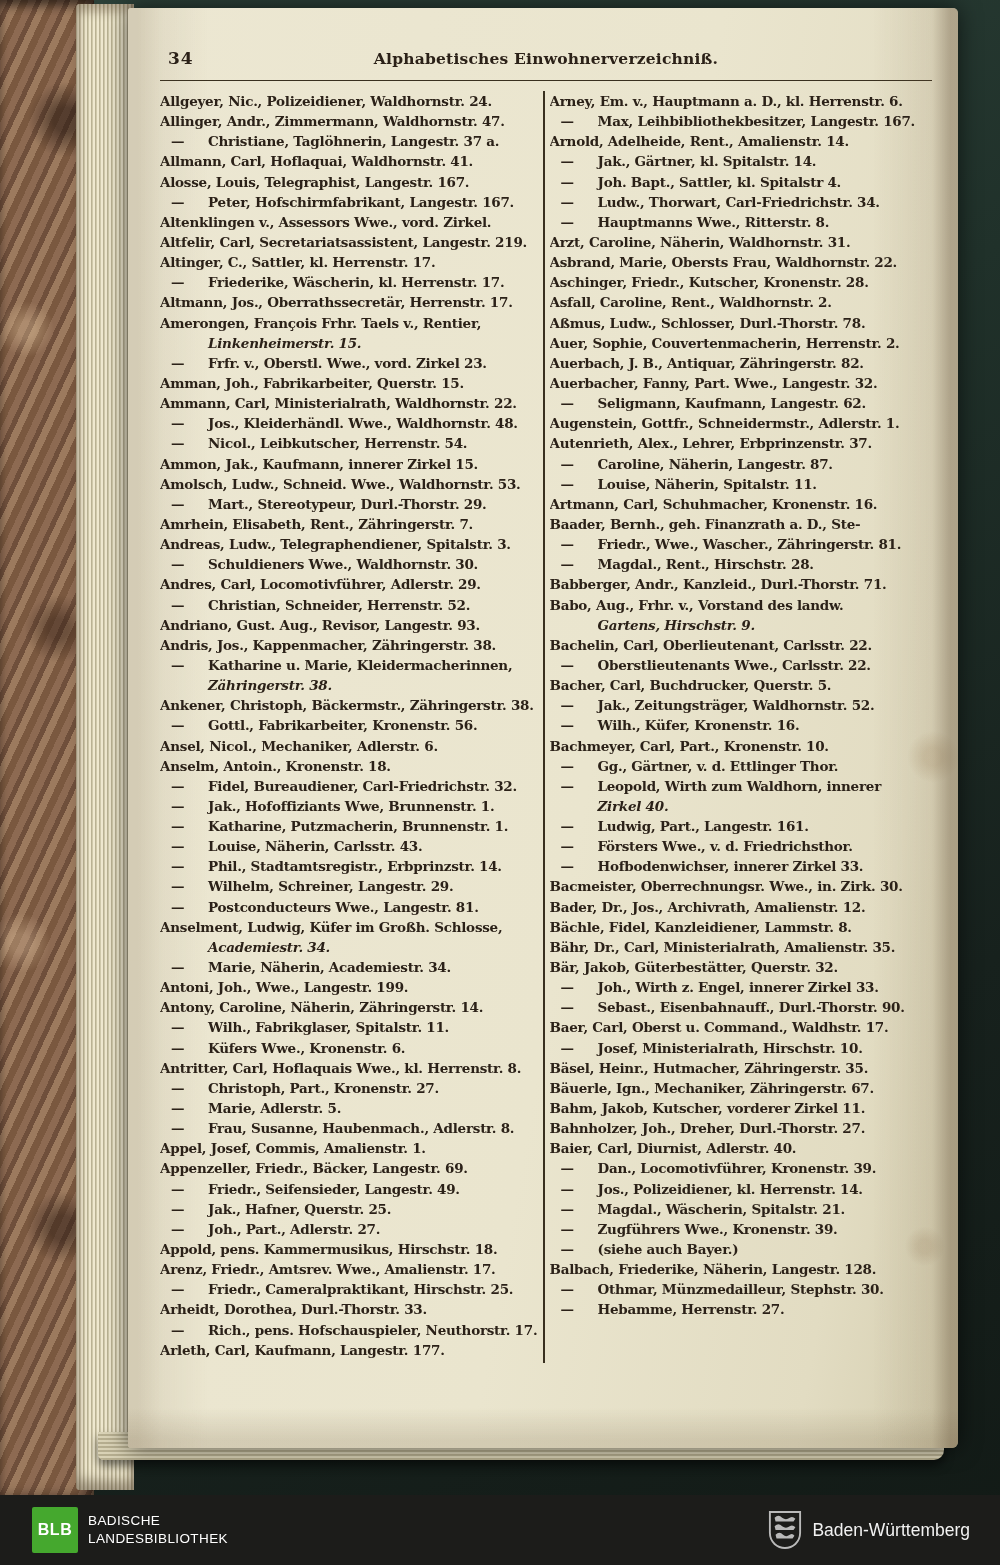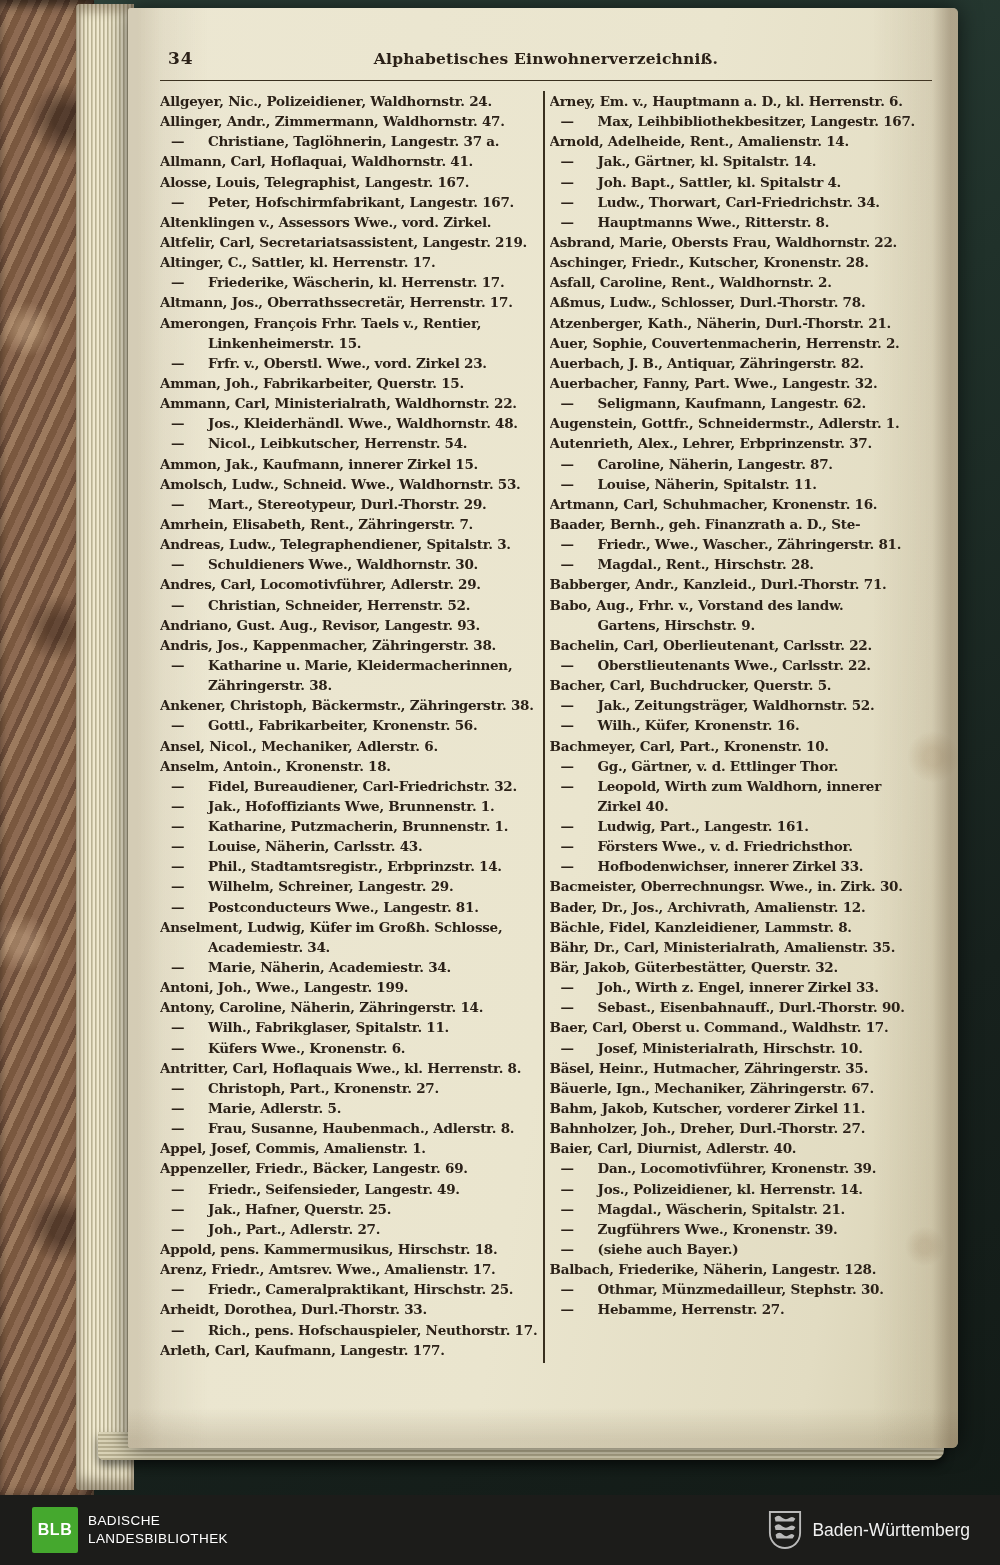--- a/index.html
+++ b/index.html
@@ -60,21 +60,21 @@
   .header-rule{height:0;border-top:1.5px solid #39301f;margin:6px 26px 0 32px;}
   .columns{position:relative;display:flex;margin:10px 26px 0 32px;height:1276px;overflow:hidden;}
   .col{overflow:hidden;}
   .col-left{width:378px;}
   .col-right{width:382px;}
   .col-divider{width:1.5px;background:#39301f;margin:0 5px;height:1272px;}
   .line{
     height:20.15px;line-height:20.15px;white-space:nowrap;overflow:hidden;
     font-size:13.5px;font-weight:bold;letter-spacing:-0.25px;
   }
-  .line.cont{padding-left:48px;}
+  .line.cont{padding-left:48px;font-style:italic;}
   .ditto{display:inline-block;width:48px;padding-left:11px;box-sizing:border-box;}
   
   .footer{
     position:absolute;left:0;bottom:0;width:100%;height:70px;
     background:var(--bar-background,#1c1c1a);
     display:flex;align-items:center;justify-content:space-between;
     box-sizing:border-box;padding:0 30px 0 8px;
     font-family:"Liberation Sans", sans-serif;
   }
   .footer-left{display:flex;align-items:center;gap:10px;padding-left:24px;}
@@ -169,25 +169,25 @@
         </div>
       <div class="col-divider"></div>
       <div class="col col-right">
           <div class="line main">Arney, Em. v., Hauptmann a. D., kl. Herrenstr. 6.</div>
           <div class="line dash"><span class="ditto">—</span>Max, Leihbibliothekbesitzer, Langestr. 167.</div>
           <div class="line main">Arnold, Adelheide, Rent., Amalienstr. 14.</div>
           <div class="line dash"><span class="ditto">—</span>Jak., Gärtner, kl. Spitalstr. 14.</div>
           <div class="line dash"><span class="ditto">—</span>Joh. Bapt., Sattler, kl. Spitalstr 4.</div>
           <div class="line dash"><span class="ditto">—</span>Ludw., Thorwart, Carl-Friedrichstr. 34.</div>
           <div class="line dash"><span class="ditto">—</span>Hauptmanns Wwe., Ritterstr. 8.</div>
+          <div class="line main">Arzt, Caroline, Näherin, Waldhornstr. 31.</div>
           <div class="line main">Asbrand, Marie, Obersts Frau, Waldhornstr. 22.</div>
           <div class="line main">Aschinger, Friedr., Kutscher, Kronenstr. 28.</div>
           <div class="line main">Asfall, Caroline, Rent., Waldhornstr. 2.</div>
           <div class="line main">Aßmus, Ludw., Schlosser, Durl.-Thorstr. 78.</div>
-          <div class="line main">Atzenberger, Kath., Näherin, Durl.-Thorstr. 21.</div>
           <div class="line main">Auer, Sophie, Couvertenmacherin, Herrenstr. 2.</div>
           <div class="line main">Auerbach, J. B., Antiquar, Zähringerstr. 82.</div>
           <div class="line main">Auerbacher, Fanny, Part. Wwe., Langestr. 32.</div>
           <div class="line dash"><span class="ditto">—</span>Seligmann, Kaufmann, Langestr. 62.</div>
           <div class="line main">Augenstein, Gottfr., Schneidermstr., Adlerstr. 1.</div>
           <div class="line main">Autenrieth, Alex., Lehrer, Erbprinzenstr. 37.</div>
           <div class="line dash"><span class="ditto">—</span>Caroline, Näherin, Langestr. 87.</div>
           <div class="line dash"><span class="ditto">—</span>Louise, Näherin, Spitalstr. 11.</div>
           <div class="line main">Artmann, Carl, Schuhmacher, Kronenstr. 16.</div>
           <div class="line main">Baader, Bernh., geh. Finanzrath a. D., Ste-</div>

